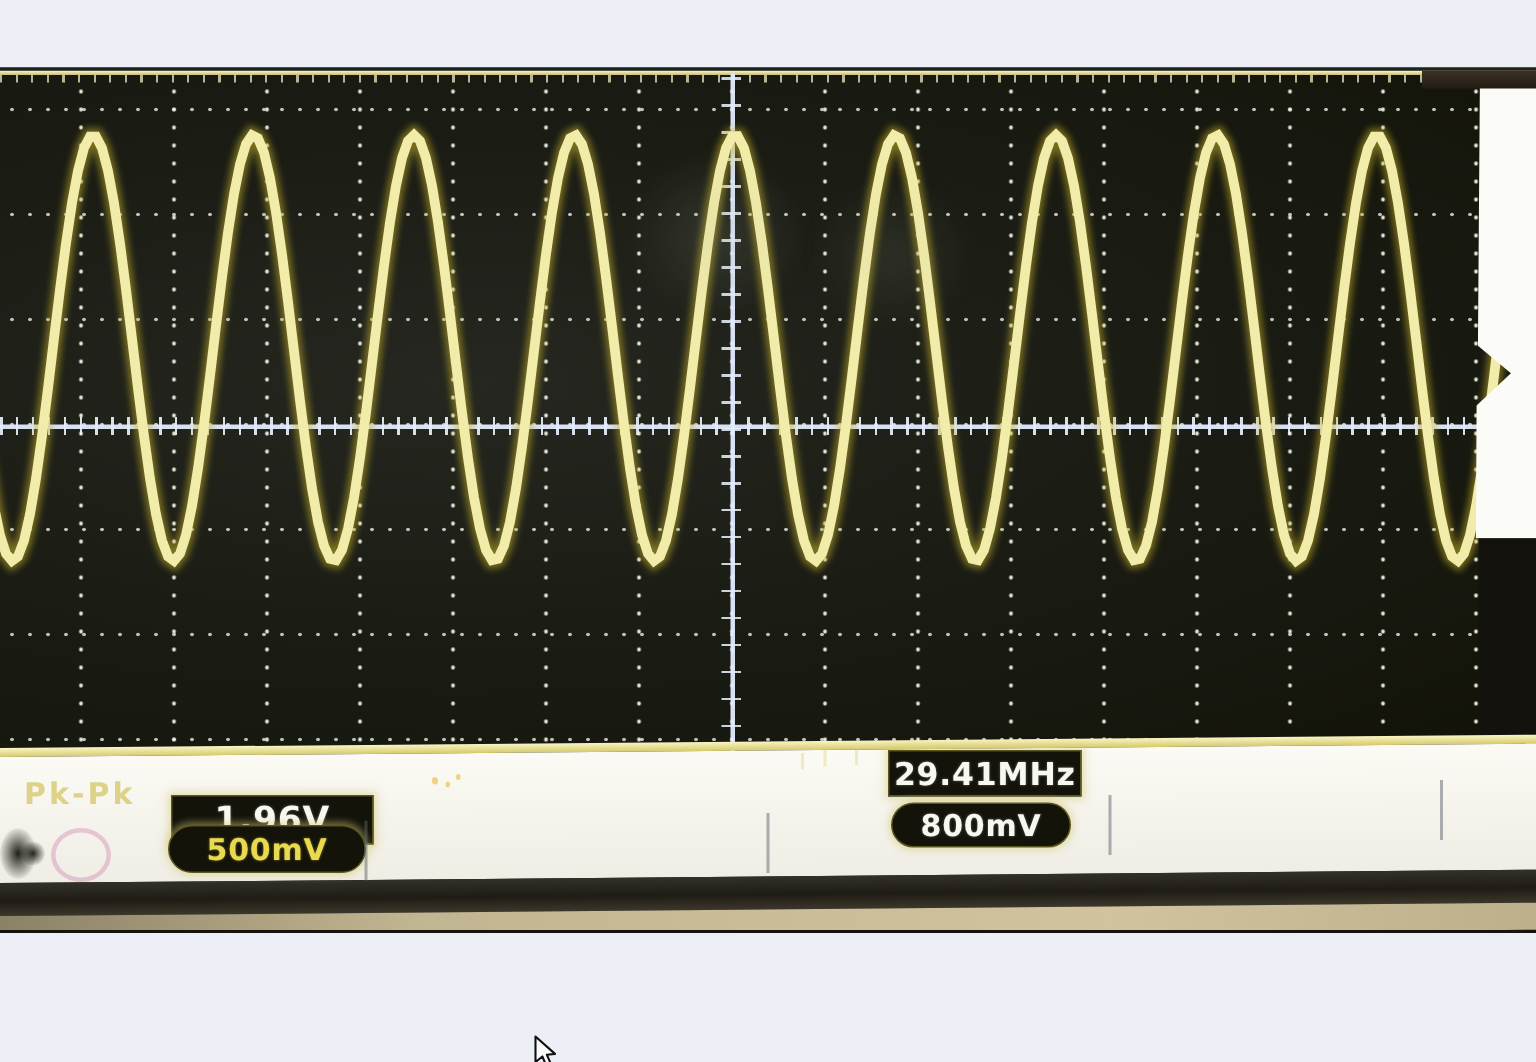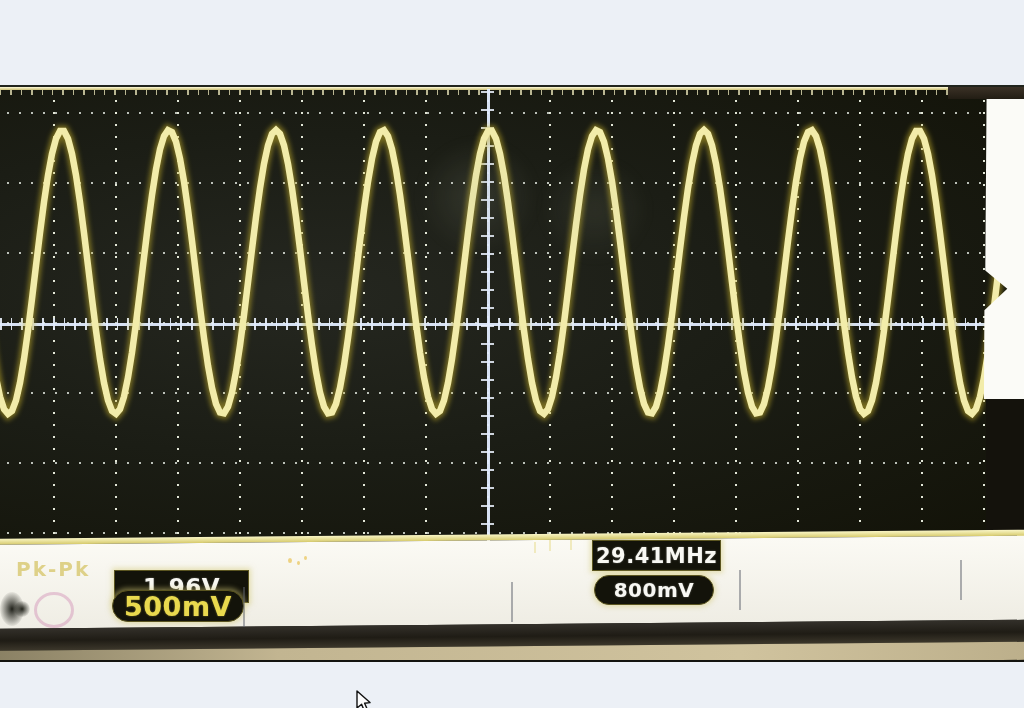--- a/index.html
+++ b/index.html
@@ -1,20 +1,20 @@
 <!DOCTYPE html>
 <html><head>
 <meta charset="utf-8">
 <style>
   html,body{margin:0;padding:0;background:#ecf0f6;font-family:"DejaVu Sans","Liberation Sans",sans-serif;}
   .viewer{position:relative;width:1024px;height:708px;background:#ecf0f6;overflow:hidden;}
 
   
   .photo{position:absolute;left:0;top:45px;width:1024px;height:577px;background:#0f0f0a;overflow:hidden;
-         border-top:2px solid #20241d;border-bottom:2px solid #14140f;box-sizing:border-box;margin-top:40px;}
+         border-top:2px solid #20241d;border-bottom:2px solid #14140f;box-sizing:border-box;}
   .crt{position:absolute;left:0;top:0;width:1024px;height:462px;
        background:radial-gradient(ellipse at 30% 45%,#252720 0%,#1b1d15 45%,#121207 100%);}
   .grid{position:absolute;left:0;top:4px;width:1024px;height:452px;
        background-image:
          radial-gradient(circle, rgba(238,242,226,.95) 0 1.1px, rgba(238,242,226,0) 1.5px),
          radial-gradient(circle, rgba(228,234,226,.8) 0 1px, rgba(228,234,226,0) 1.4px);
        background-size:62px 12px,12px 70px;
        background-position:23px 4px,2px -13px;}
   .topline{position:absolute;left:0;top:0;width:1024px;height:3px;
        background:linear-gradient(#fdf9d8,#c9bd72);}
@@ -48,21 +48,21 @@
   .mbox,.mpill{position:absolute;display:flex;align-items:center;justify-content:center;
        background:#13130a;color:#f8f8f3;font-weight:bold;letter-spacing:.5px;
        border:1px solid #5b5520;box-shadow:0 0 5px 2px rgba(214,204,120,.5);
        text-shadow:0 0 2px rgba(255,255,255,.35);}
   .mpill{border-radius:16px;}
   .yel{color:#e9d94e;text-shadow:0 0 2px rgba(233,217,78,.5);}
   .b1{left:114px;top:483px;width:133px;height:31px;font-size:23px;}
   .b2{left:357px;top:459px;width:129px;height:30px;font-size:23px;}
   .b3{left:592px;top:453px;width:127px;height:29px;font-size:21px;}
   .b4{left:826px;top:449px;width:119px;height:28px;font-size:21px;}
-  .p1{left:112px;top:503px;width:130px;height:30px;font-size:27px;}
+  .p1{left:112px;top:503px;width:130px;height:30px;font-size:20px;}
   .p2{left:594px;top:488px;width:118px;height:28px;font-size:20px;}
   .p3{left:754px;top:484px;width:190px;height:29px;font-size:21px;}
   .pkpk{position:absolute;left:16px;top:470px;font-size:20px;font-weight:bold;letter-spacing:2px;
        color:rgba(206,186,72,.62);}
   .circle-mark{position:absolute;left:34px;top:505px;width:34px;height:30px;border-radius:50%;
        border:3px solid rgba(205,130,175,.40);}
   .mdiv{position:absolute;width:2px;background:rgba(95,100,110,.5);}
   .d1{left:243px;top:500px;height:40px;} .d2{left:511px;top:495px;height:40px;}
   .d3{left:739px;top:483px;height:40px;} .d4{left:960px;top:473px;height:40px;}
   .fdot{position:absolute;border-radius:50%;background:rgba(230,180,40,.55);}

